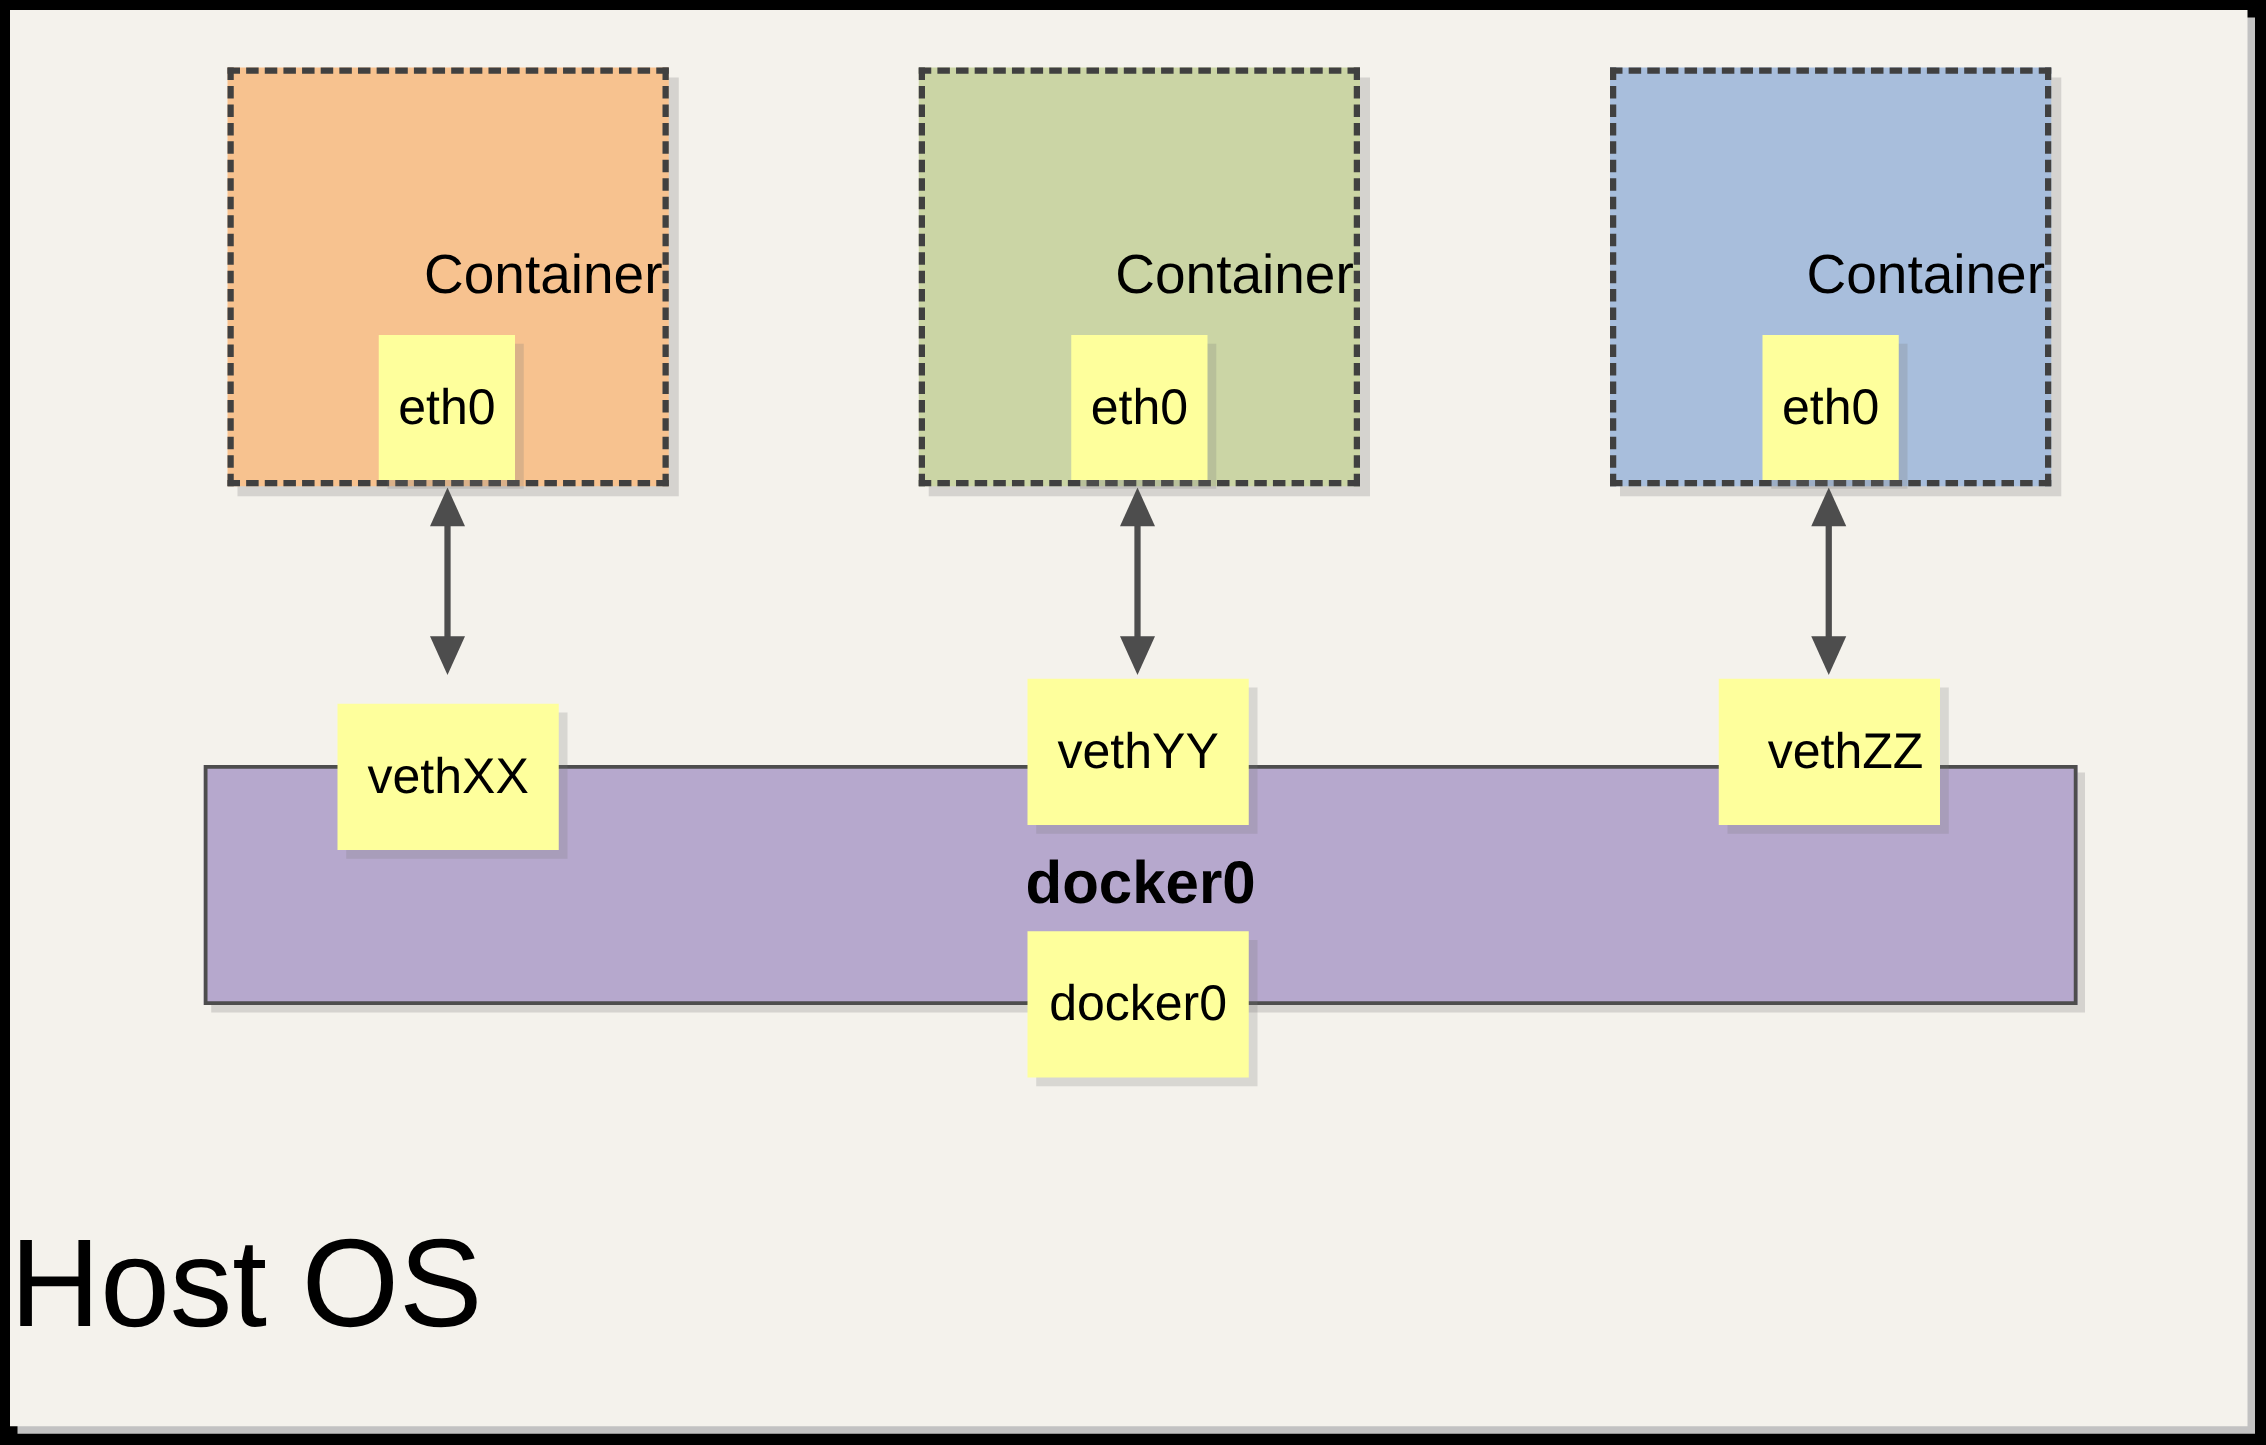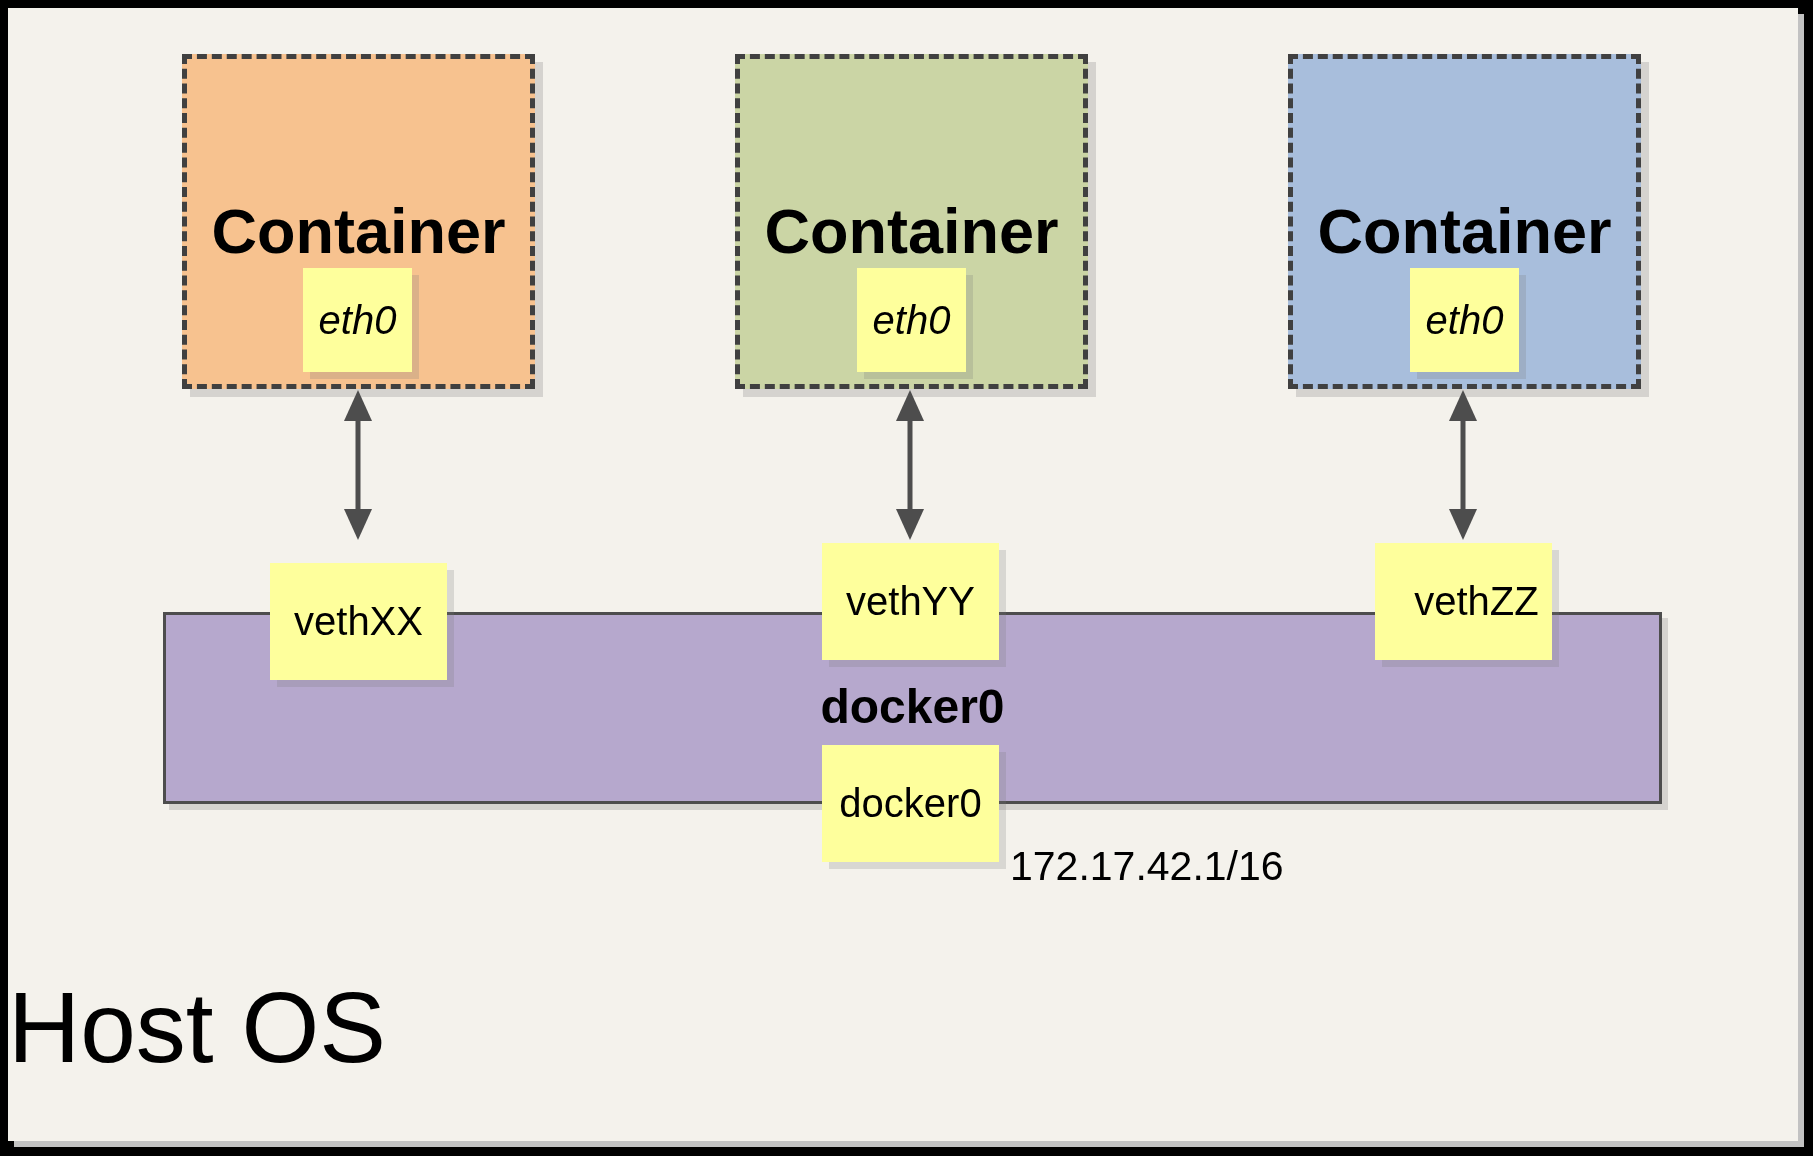--- a/index.html
+++ b/index.html
@@ -22,32 +22,32 @@
   .container-box{
     position:absolute;top:46px;width:353px;height:335px;
     border:5px dashed #404040;
     box-shadow:8px 8px 0 rgba(120,120,120,.25);
   }
   .container-box.c1{left:174px;background:#f7c28f;}
   .container-box.c2{left:727px;background:#cbd5a5;}
   .container-box.c3{left:1280px;background:#a8bedc;}
   .container-title{
     position:absolute;top:136px;left:0;width:100%;
-    text-align:center;font-size:63px;font-weight:bold;color:#000;
+    text-align:right;font-size:44px;font-weight:normal;color:#000;
   }
 
   .note{
     position:absolute;
     background:#feff9c;
     box-shadow:7px 7px 0 rgba(120,120,120,.22);
     display:flex;align-items:center;justify-content:center;
     font-size:40px;color:#000;
     z-index:5;
   }
-  .eth{width:109px;height:104px;top:260px;font-style:italic;}
+  .eth{width:109px;height:116px;top:260px;}
   .eth.e1{left:295px;}
   .eth.e2{left:849px;}
   .eth.e3{left:1402px;}
 
   .veth{width:177px;height:117px;top:535px;}
   .veth.v1{left:262px;margin-top:20px;}
   .veth.v2{left:814px;}
   .veth.v3{left:1367px;padding-left:26px;}
 
   .arrow{
@@ -121,18 +121,17 @@
   <div class="bridge-bar" style="background: rgb(182, 168, 205);">
     <div class="bridge-title">docker0</div>
   </div>
 
   <div class="note veth v1">vethXX</div>
   <div class="note veth v2">vethYY</div>
   <div class="note veth v3">vethZZ</div>
 
   <div class="note bridge-note">docker0</div>
 
-  <div class="ip-label">172.17.42.1/16</div>
 
   <div class="host-label">Host OS</div>
 
 </div>
 </div>
 
 </body></html>

